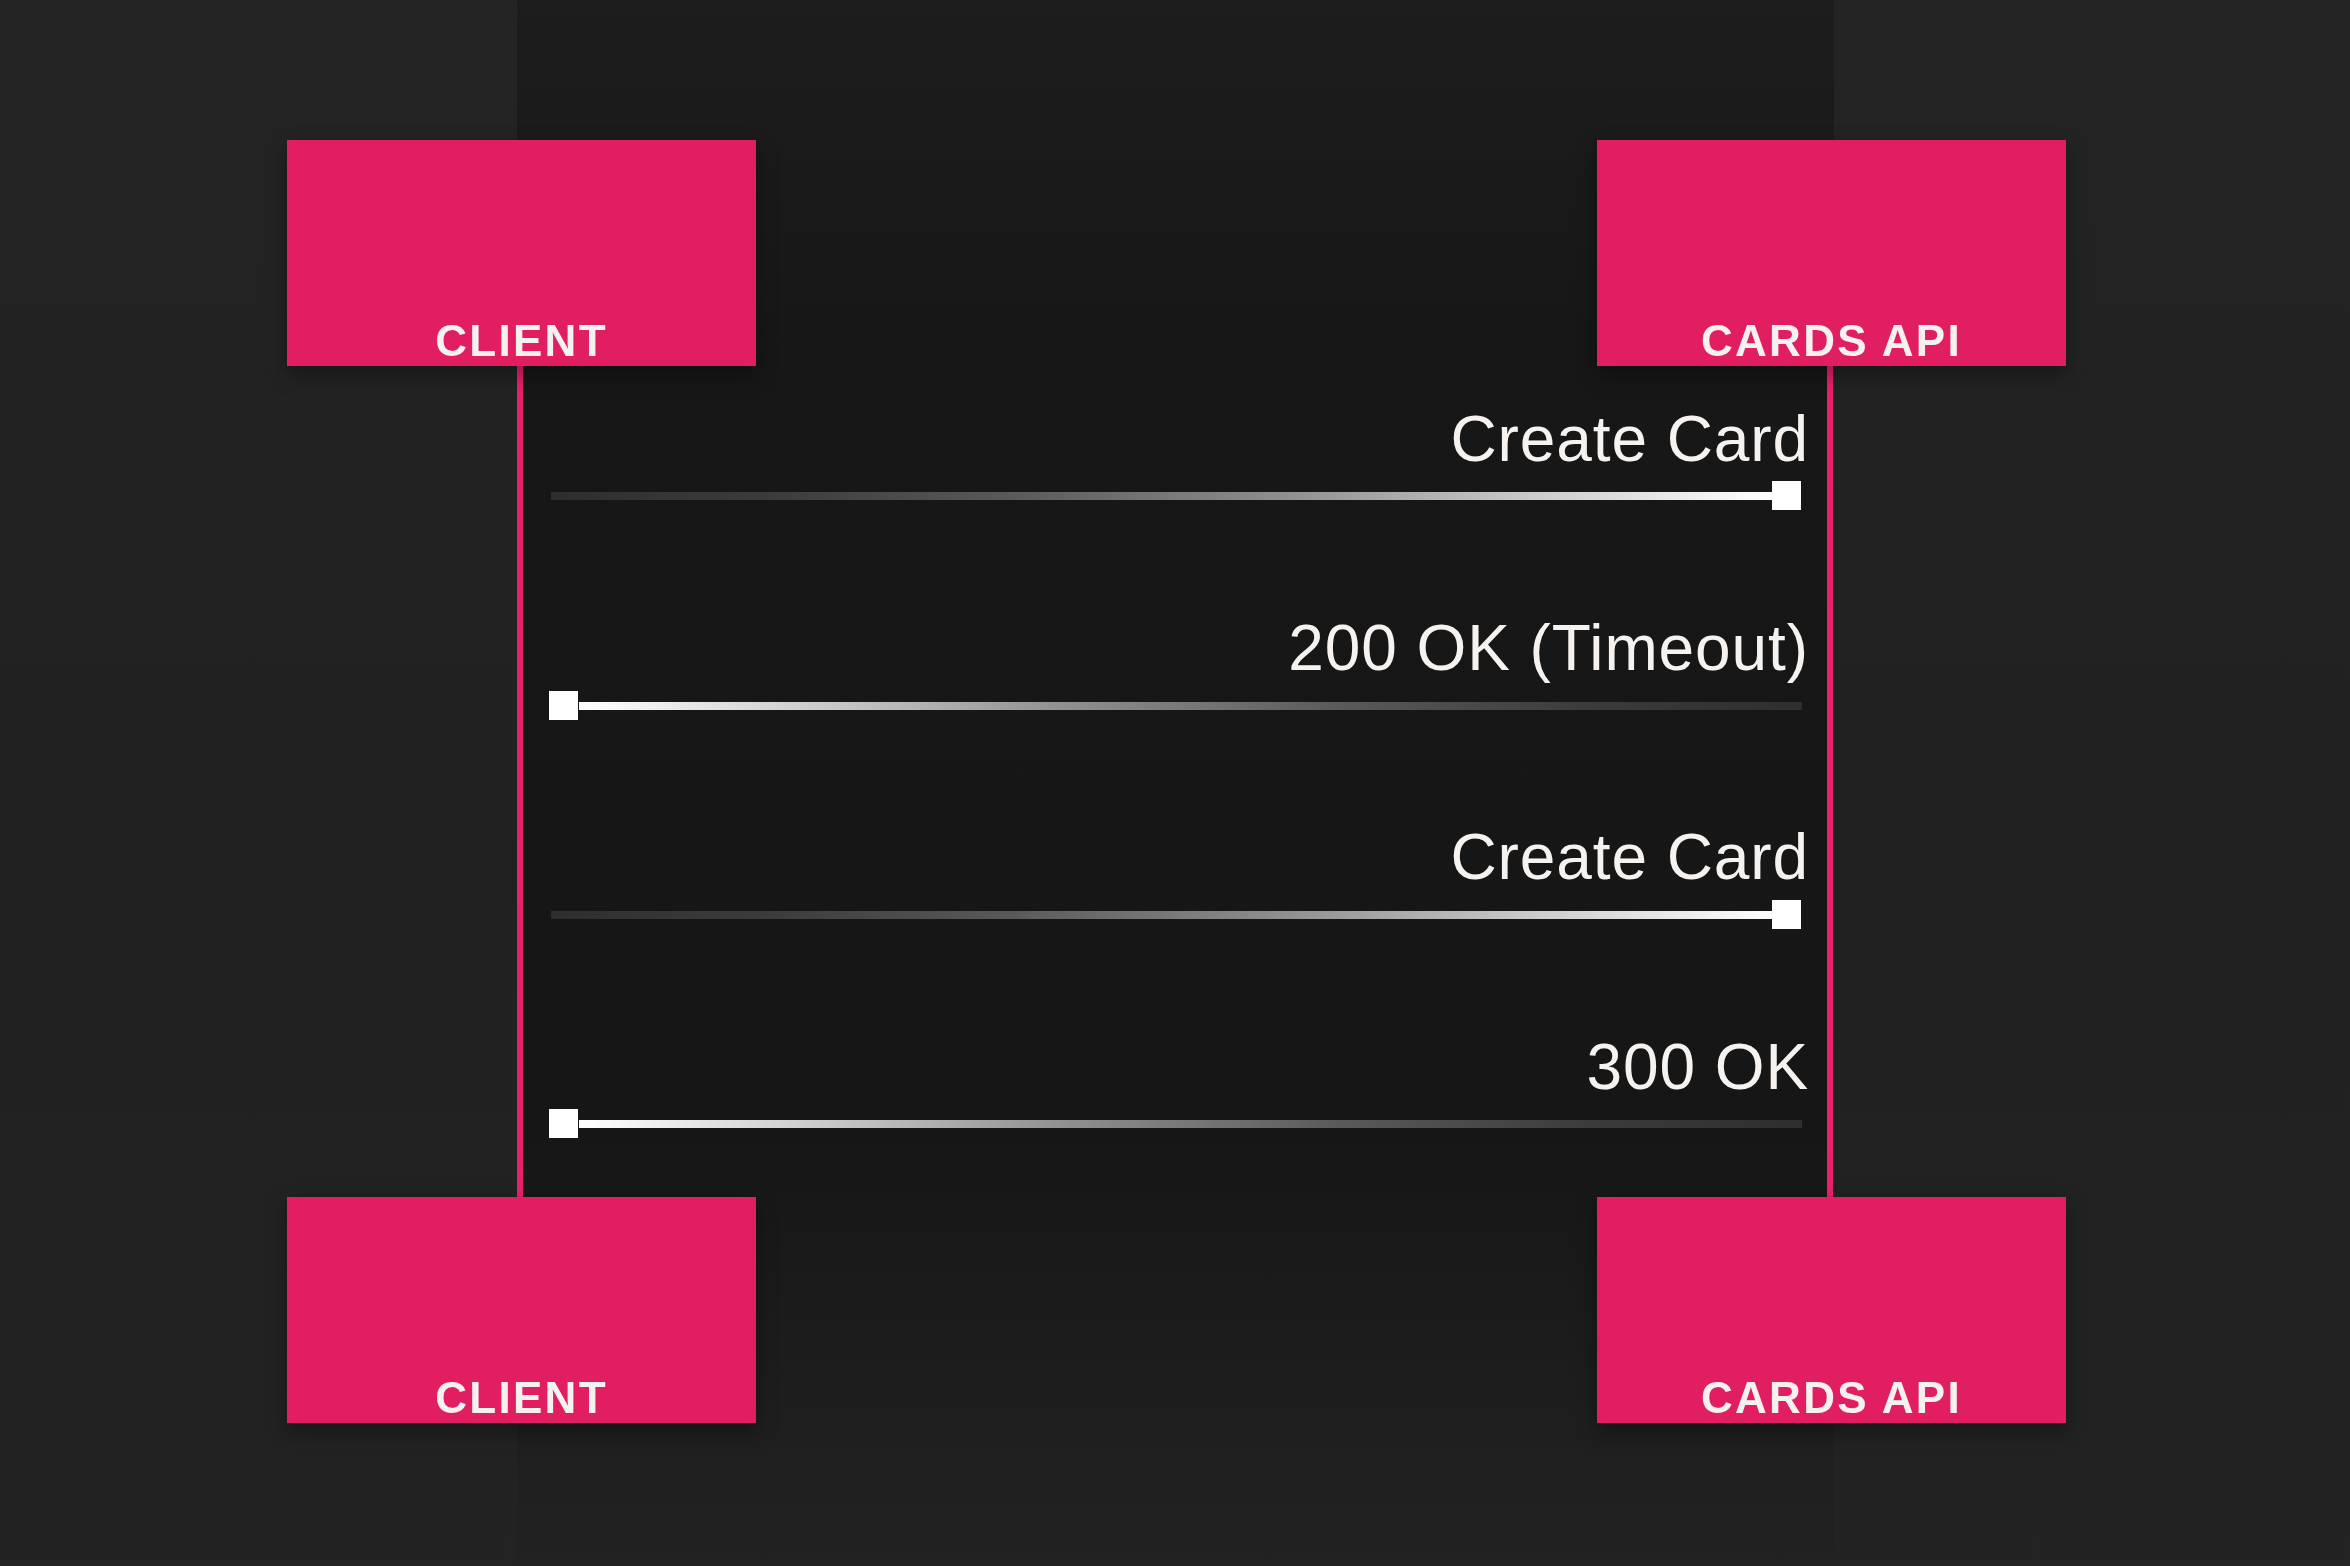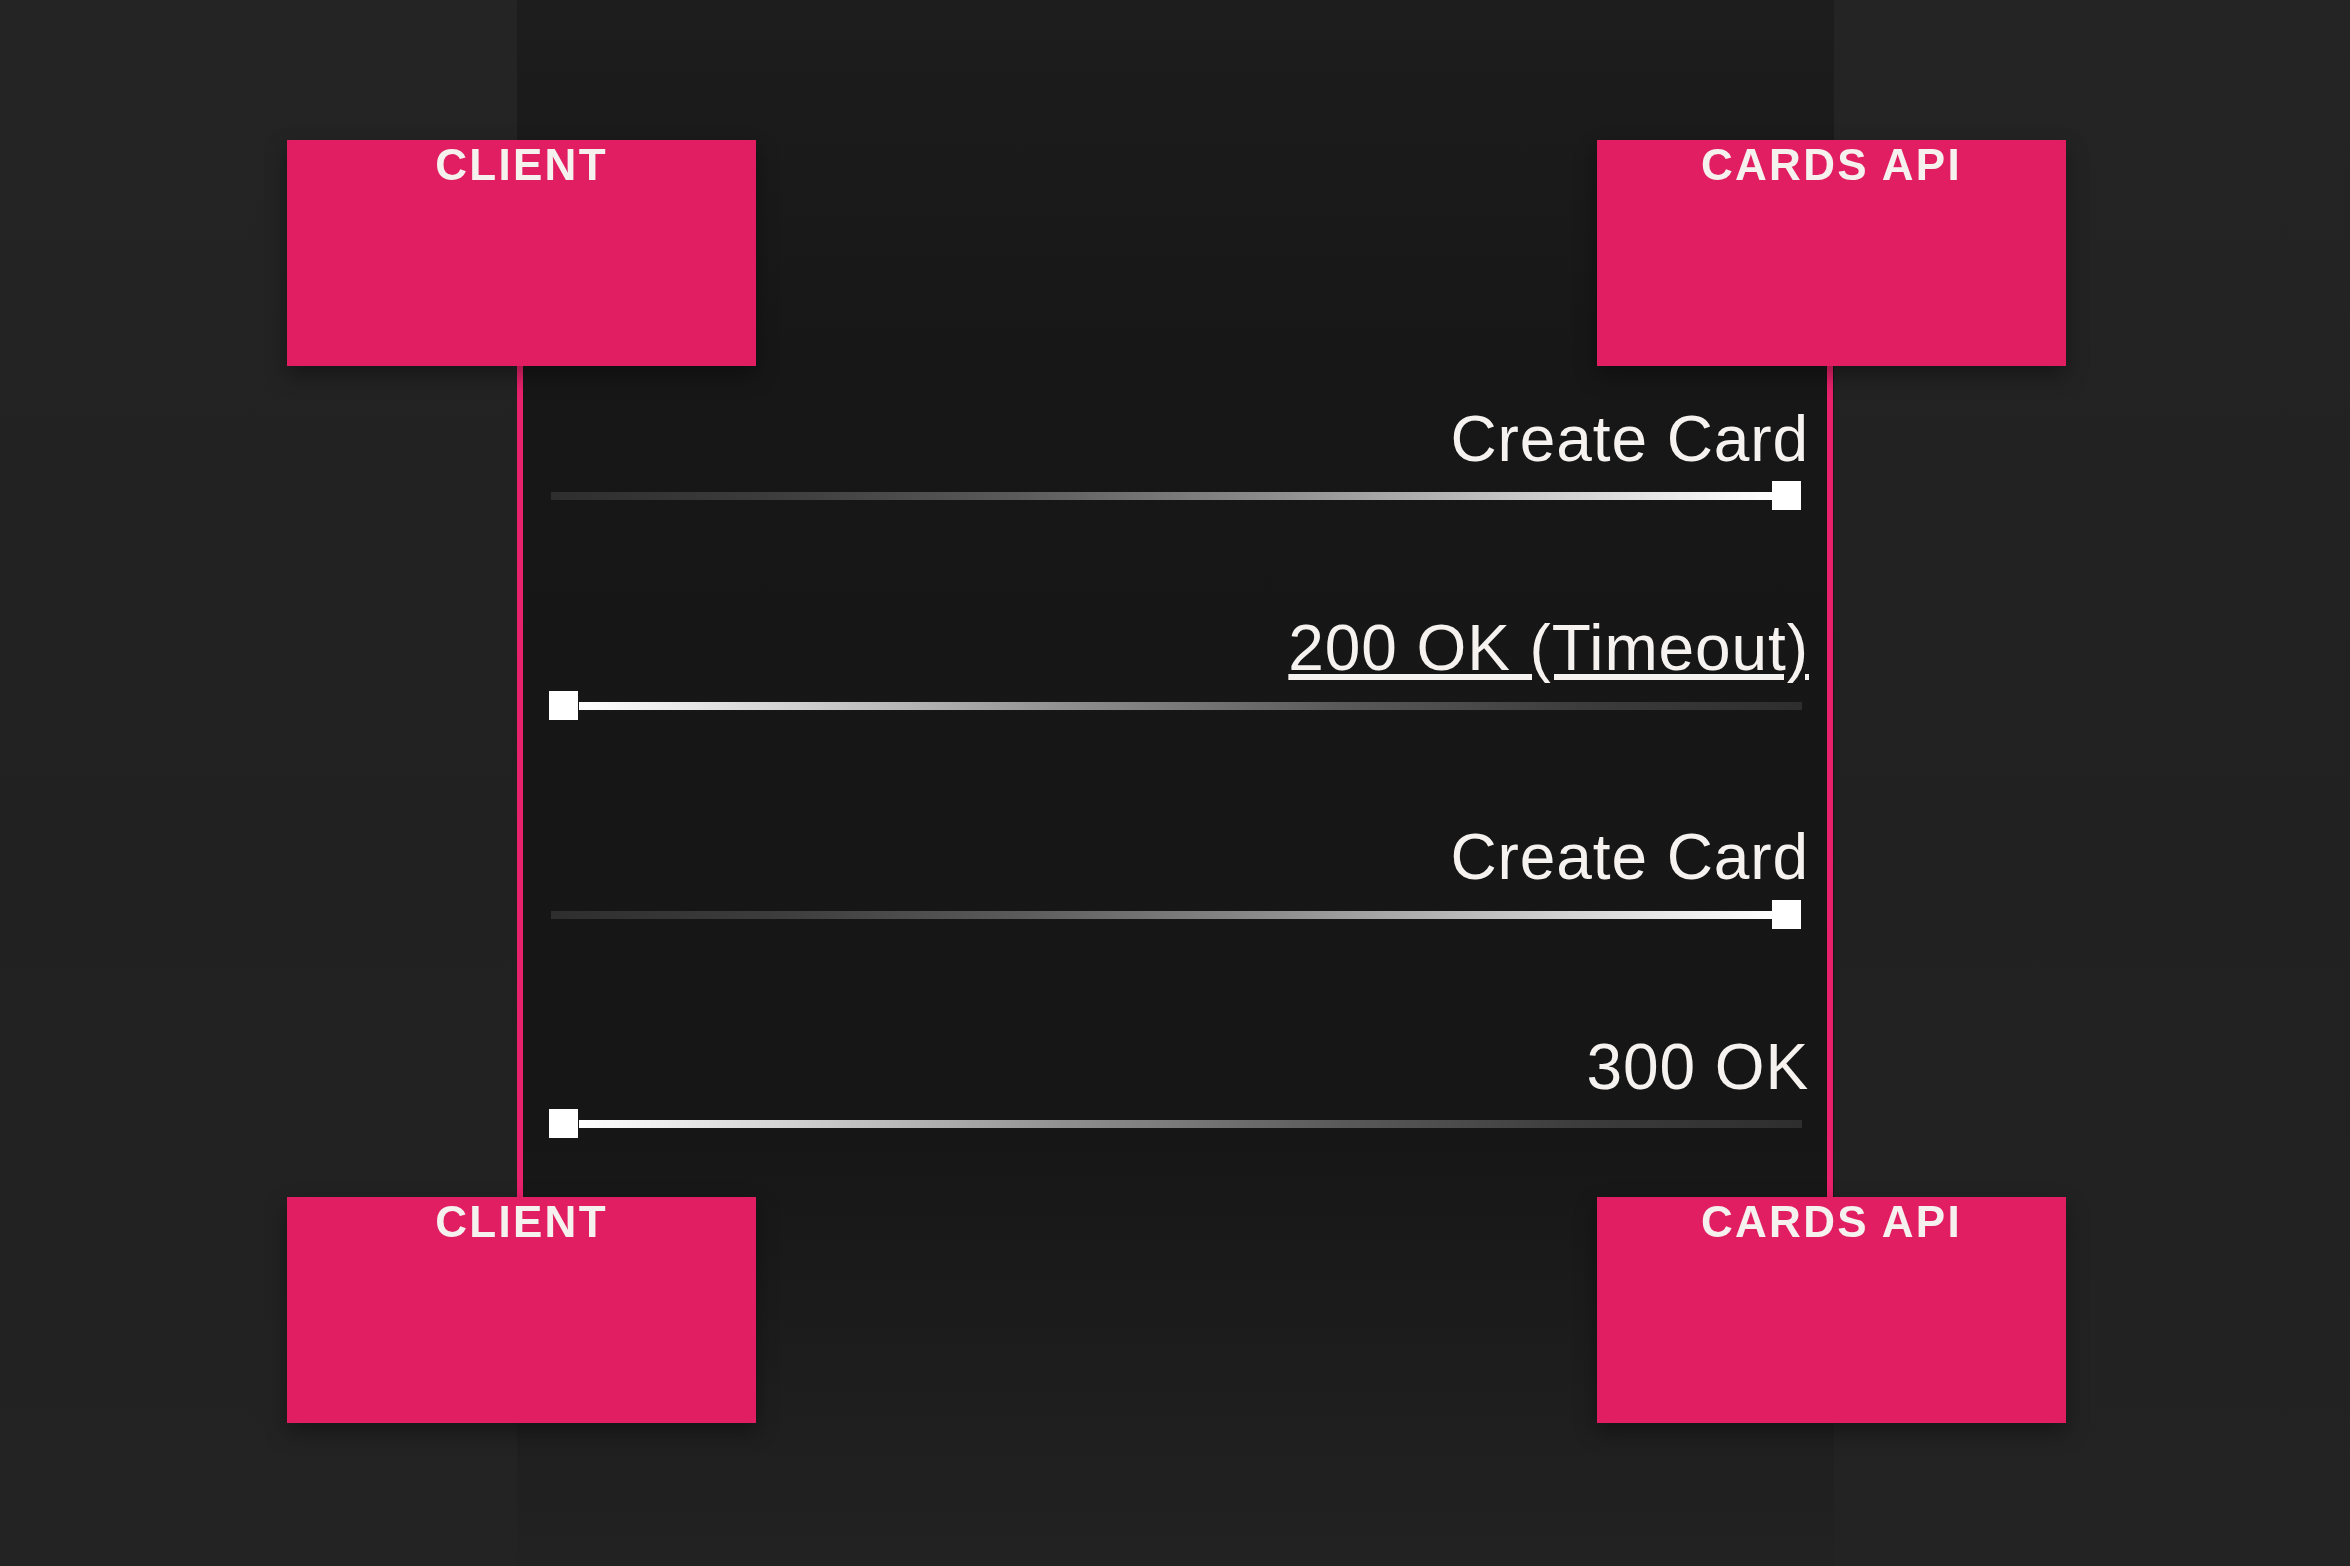--- a/index.html
+++ b/index.html
@@ -37,21 +37,21 @@
   .lifeline-left  { left: 517px; }
   .lifeline-right { left: 1827px; }
 
   
   .actor-box {
     position: absolute;
     width: 469px;
     height: 226px;
     background: #e21e62;
     display: flex;
-    align-items: flex-start;
+    align-items: flex-end;
     justify-content: center;
     box-shadow: 0 9.2px 20px rgba(0,0,0,0.35);
   }
   .pos-top-left     { left: 287px;  top: 140px; }
   .pos-top-right    { left: 1597px; top: 140px; }
   .pos-bottom-left  { left: 287px;  top: 1197px; }
   .pos-bottom-right { left: 1597px; top: 1197px; }
 
   .actor-label {
     color: #f4f1ee;
@@ -95,21 +95,21 @@
     height: 29px;
     background: #ffffff;
   }
   .ltr .message-endpoint { left: 1772px; }
   .rtl .message-endpoint { left: 549px; }
 
   .msg-1 .message-label    { top: 409px; }
   .msg-1 .message-line     { top: 492px; }
   .msg-1 .message-endpoint { top: 481px; }
 
-  .msg-2 .message-label    { top: 618px; text-decoration: underline; }
+  .msg-2 .message-label    { top: 618px; }
   .msg-2 .message-line     { top: 702px; }
   .msg-2 .message-endpoint { top: 691px; }
 
   .msg-3 .message-label    { top: 827px; }
   .msg-3 .message-line     { top: 911px; }
   .msg-3 .message-endpoint { top: 900px; }
 
   .msg-4 .message-label    { top: 1037px; }
   .msg-4 .message-line     { top: 1120px; }
   .msg-4 .message-endpoint { top: 1109px; }

